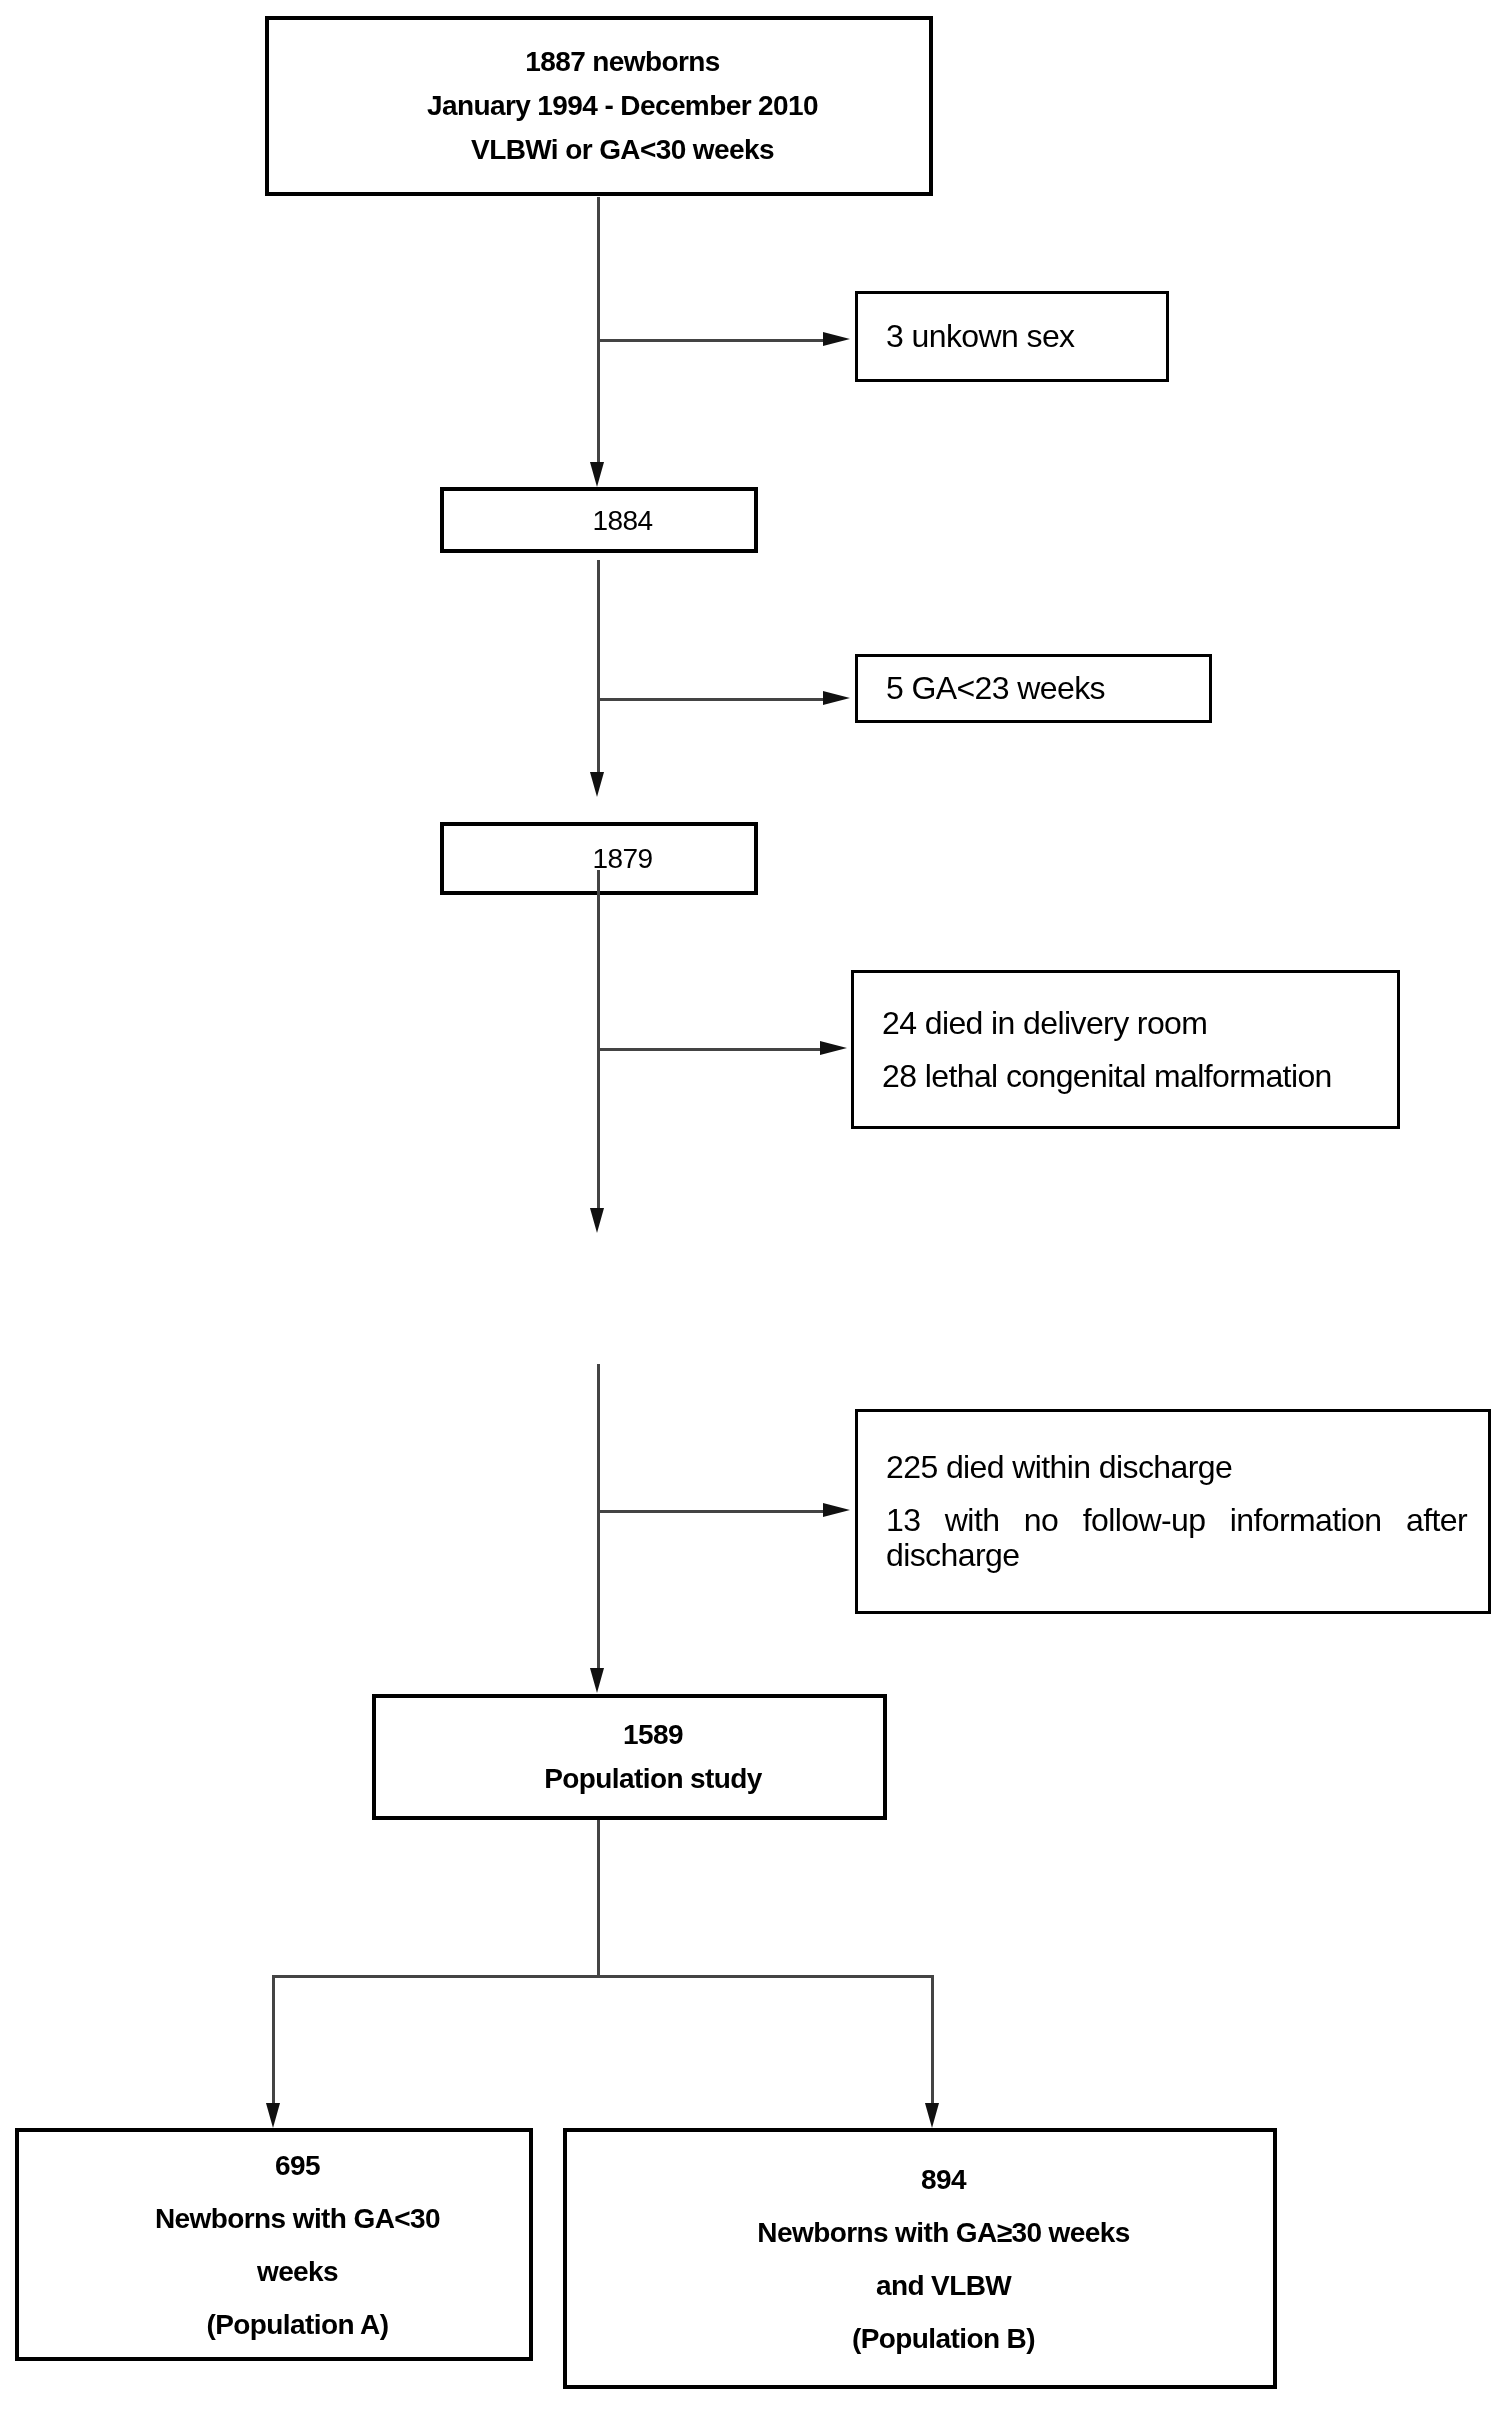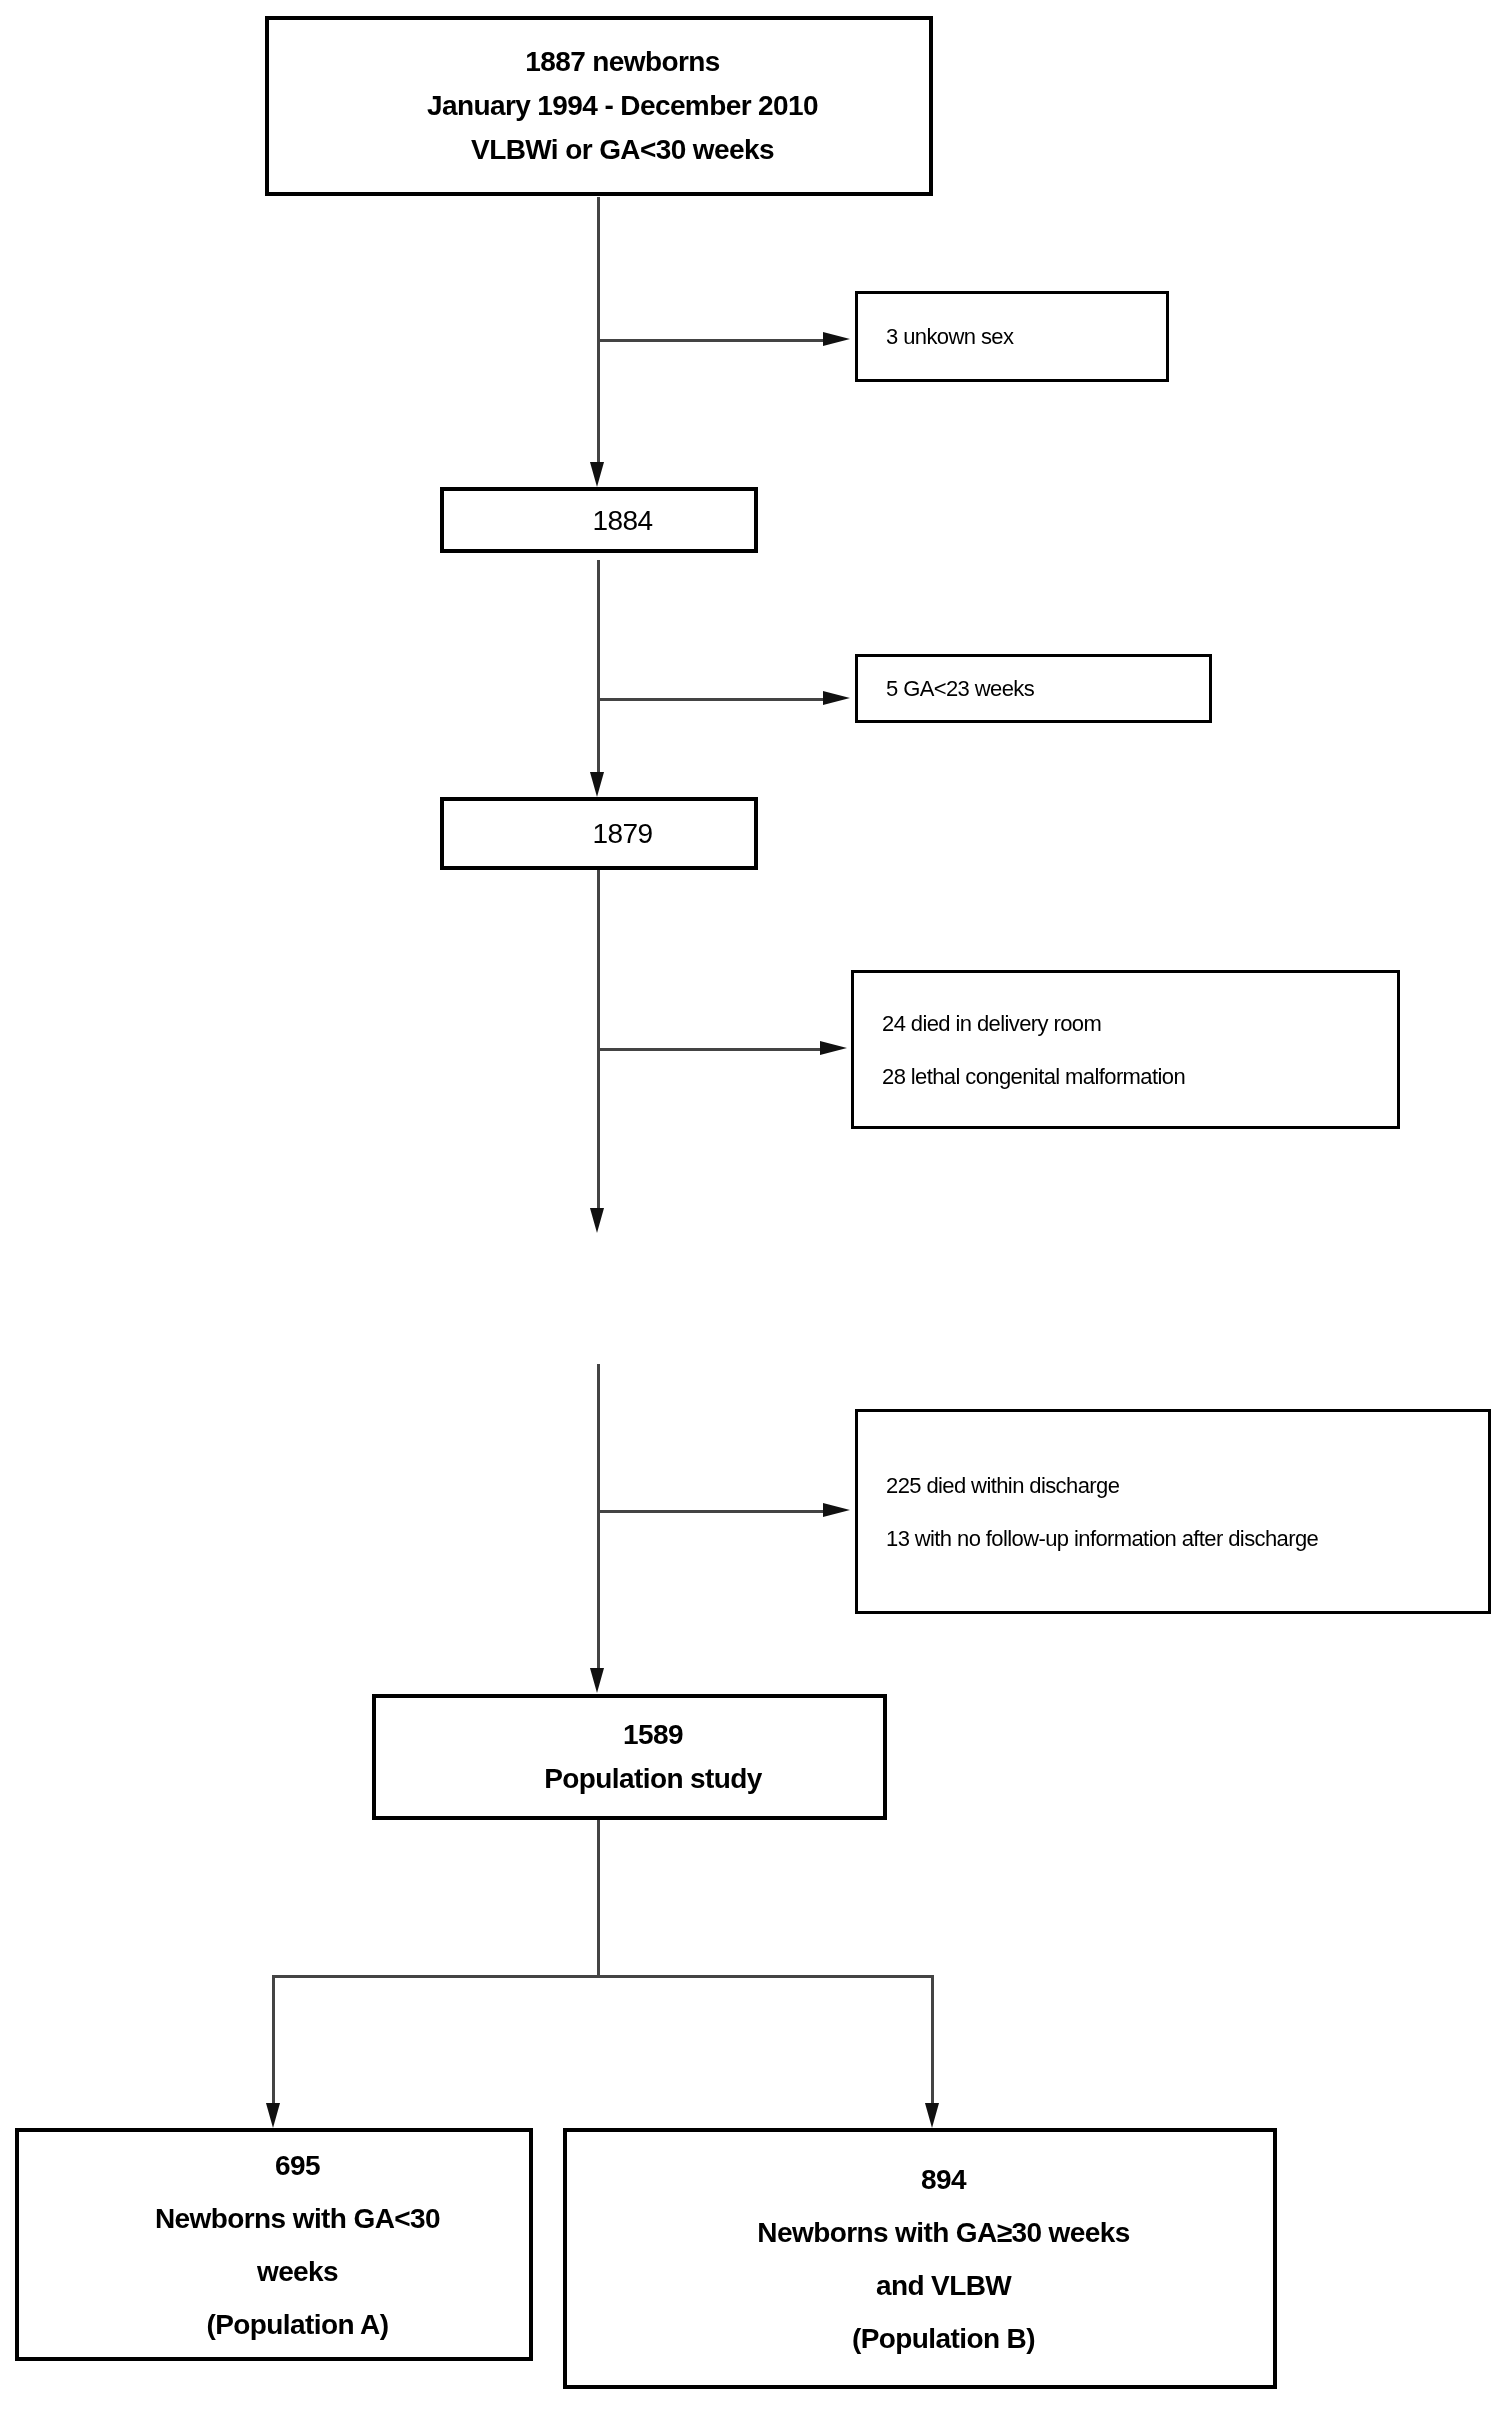--- a/index.html
+++ b/index.html
@@ -26,21 +26,21 @@
     line-height: 41px;
     padding-left: 47px;
   }
   .box.bold { font-weight: bold; }
   .box.side {
     border-width: 3.6px;
     align-items: flex-start;
     text-align: left;
     padding-left: 28px;
     padding-right: 21px;
-    font-size: 22px;
+    font-size: 32px;
     line-height: 35px;
   }
   .box.side .gap { height: 18px; }
   .just { text-align: justify; width: 100%; }
   .vline { position: absolute; width: 3px; background: #444444; }
   .hline { position: absolute; height: 3px; background: #444444; }
   .arr-down {
     position: absolute; width: 0; height: 0;
     border-left: 7.9px solid transparent;
     border-right: 7.9px solid transparent;
@@ -63,21 +63,21 @@
   <div class="box bold big-line" style="left:265px; top:16.3px; width:668px; height:180px; border-width:4.8px;">
     <div>1887 newborns</div>
     <div>January 1994 - December 2010</div>
     <div>VLBWi or GA&lt;30 weeks</div>
   </div>
 
   <div class="box" style="left:440px; top:487px; width:318px; height:66px;">
     <div>1884</div>
   </div>
 
-  <div class="box" style="left:440px; top:797px; width:318px; height:73px;">
+  <div class="box" style="left:440px; top:822px; width:318px; height:73px;">
     <div>1879</div>
   </div>
 
 
   <div class="box bold big-line" style="left:340px; top:1694px; width:515px; height:126px; border-width:4.8px;margin-left:32px;">
     <div>1589</div>
     <div>Population study</div>
   </div>
 
   <div class="box bold pop-line" style="left:15px; top:2128px; width:518px; height:233px; border-width:4.8px;">

